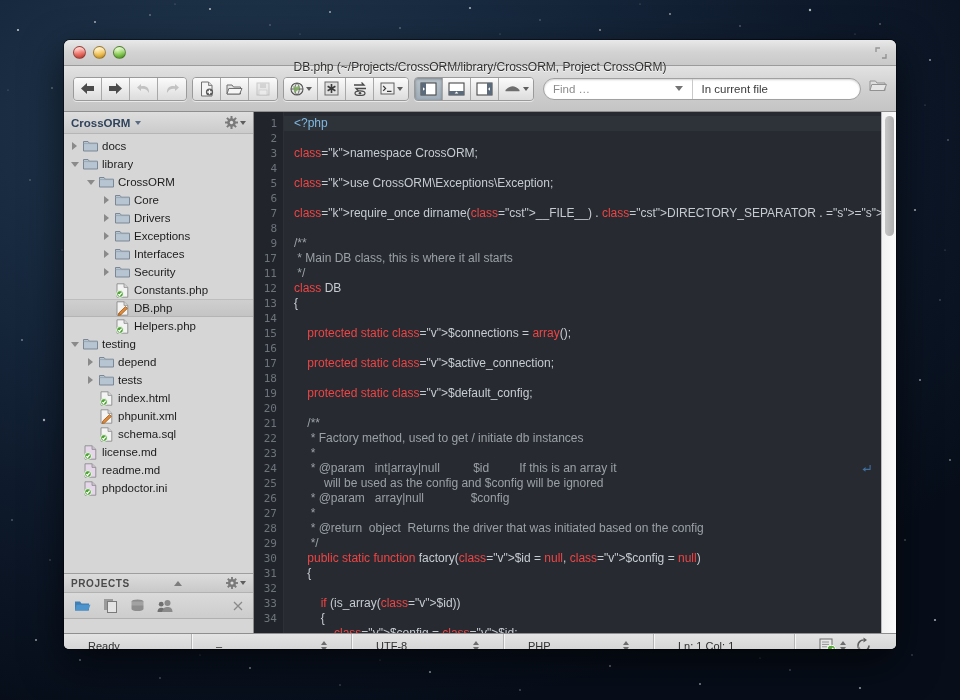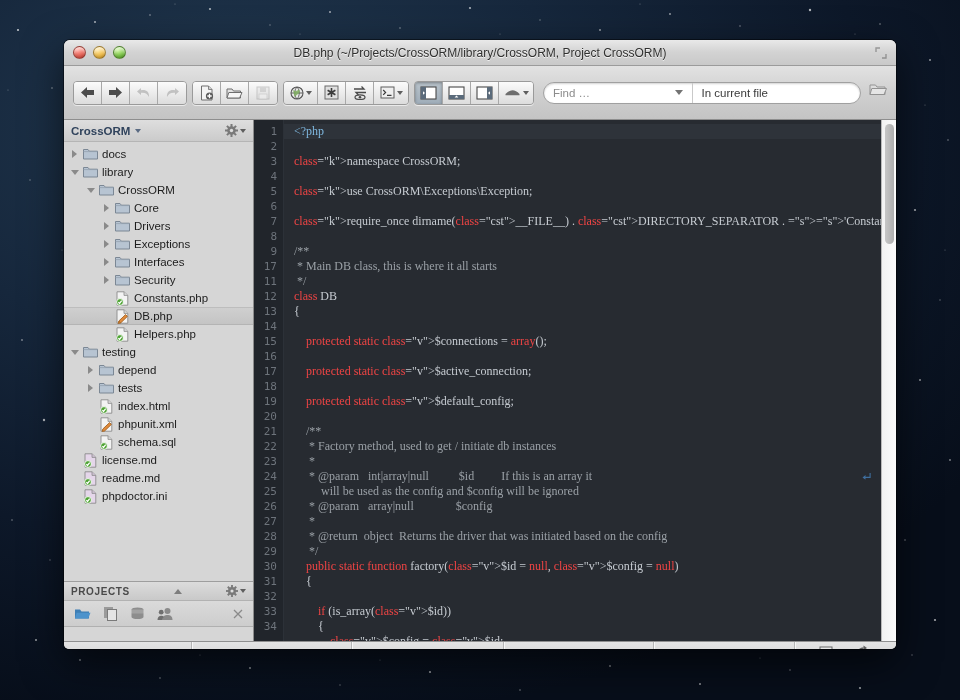--- a/index.html
+++ b/index.html
@@ -28,32 +28,32 @@
   #titlebar {
     height:26px;
     background:linear-gradient(to bottom,#e9e9e9 0%,#d3d3d3 48%,#c9c9c9 100%);
     border-bottom:1px solid #9b9b9b;
     position:relative;
   }
   #titlebar .title {
     text-align:center; line-height:26px; font-size:12px; color:#30302f;
     font-family:"Liberation Sans", sans-serif;
     text-shadow:0 1px 0 rgba(255,255,255,.75);
-    padding:0 96px; white-space:nowrap; overflow:hidden; text-overflow:ellipsis;
+    padding:14px 96px; white-space:nowrap; overflow:hidden; text-overflow:ellipsis;
   }
   .lights { position:absolute; left:9px; top:6px; display:flex; gap:7px; }
   .light { width:13px; height:13px; border-radius:50%; border:1px solid rgba(0,0,0,.33);
            box-shadow:inset 0 5px 4px -3px rgba(255,255,255,.85), inset 0 -3px 4px -3px rgba(0,0,0,.3); }
   .light.red   { background:radial-gradient(circle at 35% 28%, #ff9b92, #e9665a 55%, #c3372e); }
   .light.amber { background:radial-gradient(circle at 35% 28%, #ffe396, #f2bf4d 55%, #cd9220); }
   .light.green { background:radial-gradient(circle at 35% 28%, #c8f295, #7fc84c 55%, #4f9722); }
   #fullscreen-icon { position:absolute; right:9px; top:7px; width:12px; height:12px; opacity:.45; }
   
   #toolbar {
-    height:54px;
+    height:46px;
     background:linear-gradient(to bottom,#e2e2e2 0%,#d0d0d0 50%,#c4c4c4 100%);
     border-bottom:1px solid #8e8e8e;
     display:flex; align-items:center; padding:0 9px; gap:5px;
   }
   .btngroup { display:flex; height:24px; border:1px solid #9a9a9a; border-radius:4px; overflow:hidden;
               box-shadow:0 1px 0 rgba(255,255,255,.6), inset 0 1px 0 rgba(255,255,255,.7); }
   .tbtn { width:28px; height:100%; display:flex; align-items:center; justify-content:center;
           background:linear-gradient(to bottom,#fbfbfb,#dcdcdc); border-right:1px solid #a8a8a8; cursor:default; }
   .tbtn:last-child { border-right:none; }
   .tbtn.wide { width:34px; }
@@ -106,21 +106,21 @@
   #projects-bar { height:26px; display:flex; align-items:center; gap:12px; padding:0 10px;
                   background:linear-gradient(to bottom,#dadada,#cdcdcd); border-bottom:1px solid #b0b0b0; }
   #projects-body { flex:0 0 auto; height:14px; background:#d6d6d6; }
   
   #editor { flex:1; display:flex; background:#21252b; position:relative; overflow:hidden; }
   #gutter { width:30px; background:#21252b; padding-top:4px; text-align:right;
             border-right:1px solid #2c3138; }
   #gutter div { font-family:"DejaVu Sans Mono", monospace; font-size:11px; line-height:15px;
                 color:#6d737b; padding-right:6px; }
   #code { flex:1; padding-top:4px; position:relative; overflow:hidden; background:#272b31; }
-  #code .ln { font-family:Liberation Serif, serif; font-size:12px; line-height:15px;
+  #code .ln { font-family:Liberation Sans, sans-serif; font-size:12px; line-height:15px;
               color:#c6cbd1; white-space:pre; padding-left:10px; }
   #code .ln.cur { background:#2e333a; }
   .k  { color:#ef4444; }      
   .k2 { color:#7fb8e0; }      
   .c  { color:#9aa0a6; }
   #wrapmark { position:absolute; right:10px; top:352px; width:9px; height:9px; }
   
   #vscroll { width:15px; background:linear-gradient(to right,#f2f2f2,#fbfbfb);
              border-left:1px solid #b9b9b9; position:relative; }
   #vthumb { position:absolute; left:3px; top:4px; width:9px; height:120px; border-radius:5px;

